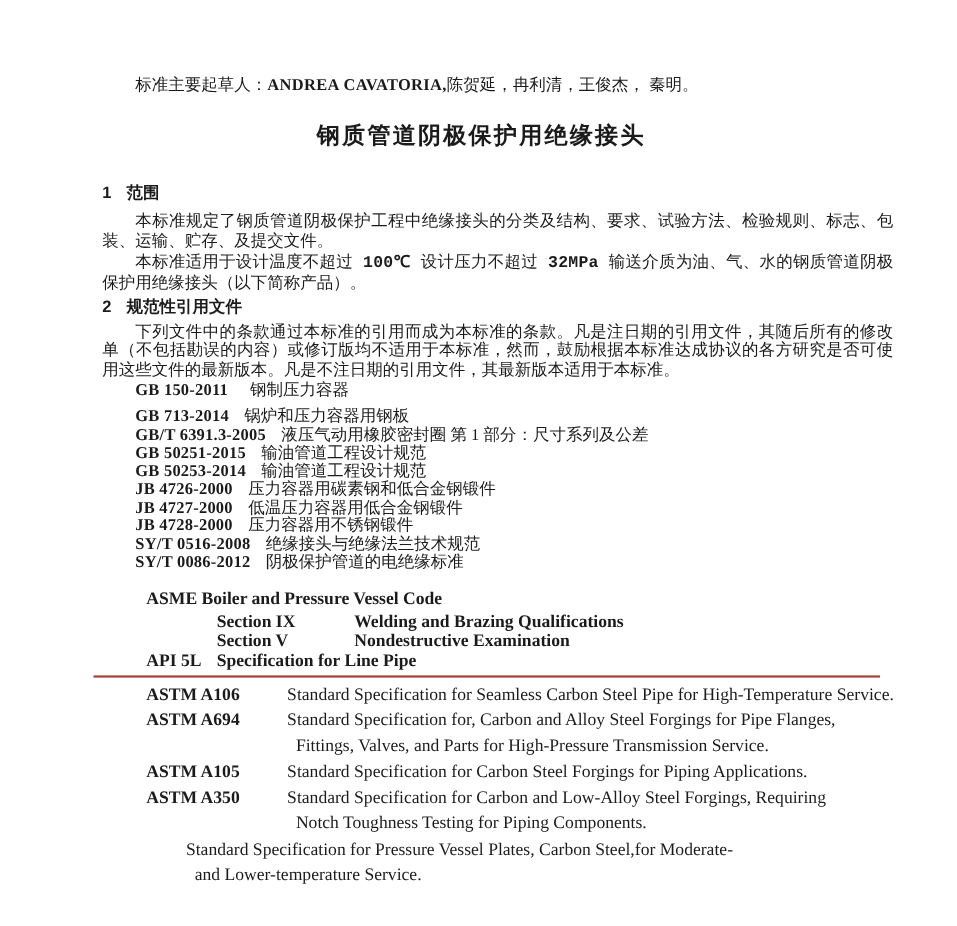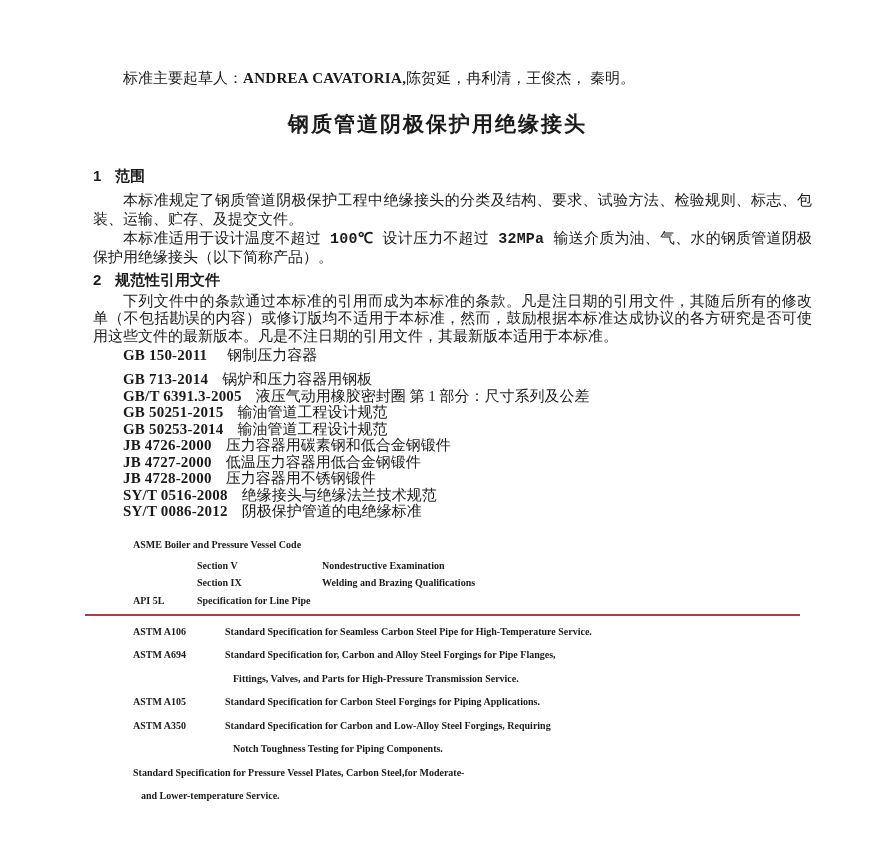--- a/index.html
+++ b/index.html
@@ -53,39 +53,39 @@
   .ref-row {
     font-size:15px; line-height:16.5px;
     margin-left:30px;
     white-space:nowrap;
   }
   .ref-row .ref-id { font-weight:bold; margin-right:14px; letter-spacing:0.2px; }
   .first-ref { margin-top:1px; }
   .first-ref .ref-id { margin-right:20px; }
   .cn-refs { margin-top:8px; }
   
-  .en-block { font-weight:bold; font-size:10px; }
+  .en-block { font-weight:bold; font-size:16px; }
   .asme-title { margin:16px 0 0 40px; line-height:17px; }
   .asme-rows { margin-top:4px; }
   .asme-row { margin-left:104px; line-height:17.5px; white-space:nowrap; }
   .asme-row .asme-id { display:inline-block; width:125px; }
   .api-row { margin-left:40px; line-height:16px; margin-top:1px; white-space:nowrap; }
   .api-row .api-id { display:inline-block; width:64px; }
   
   .red-divider {
     height:0;
     border-top:2px solid #a5423a;
     margin:5px 0 0 -8px;
     width:715px;
   }
   
   .astm-block { margin-top:4px; }
   .astm-row { display:flex; margin-left:40px; line-height:23.5px; }
   .astm-row .astm-id { width:92px; flex:none; font-weight:bold; }
-  .astm-row .astm-desc { font-weight:bold; }
+  .astm-row .astm-desc { font-weight:normal;margin-left:36px; }
   .astm-desc div { white-space:nowrap; }
   .astm-desc .cont { padding-left:8px; }
 </style>
 </head>
 <body>
 
 <div class="page">
 
   <div class="drafters"><span>标准主要起草人：</span><span class="en">ANDREA CAVATORIA,</span><span>陈贺延，冉利清，王俊杰， 秦明。</span></div>
 
@@ -110,22 +110,22 @@
     <div class="ref-row"><span class="ref-id">JB 4726-2000</span><span>压力容器用碳素钢和低合金钢锻件</span></div>
     <div class="ref-row"><span class="ref-id">JB 4727-2000</span><span>低温压力容器用低合金钢锻件</span></div>
     <div class="ref-row"><span class="ref-id">JB 4728-2000</span><span>压力容器用不锈钢锻件</span></div>
     <div class="ref-row"><span class="ref-id">SY/T 0516-2008</span><span>绝缘接头与绝缘法兰技术规范</span></div>
     <div class="ref-row"><span class="ref-id">SY/T 0086-2012</span><span>阴极保护管道的电绝缘标准</span></div>
   </div>
 
   <div class="en-block">
     <div class="asme-title">ASME Boiler and Pressure Vessel Code</div>
     <div class="asme-rows">
+      <div class="asme-row"><span class="asme-id">Section IX</span><span>Welding and Brazing Qualifications</span></div>
       <div class="asme-row"><span class="asme-id">Section V</span><span>Nondestructive Examination</span></div>
-      <div class="asme-row"><span class="asme-id">Section IX</span><span>Welding and Brazing Qualifications</span></div>
     </div>
     <div class="api-row"><span class="api-id">API 5L</span><span>Specification for Line Pipe</span></div>
   </div>
 
   <div class="red-divider"></div>
 
   <div class="astm-block en-block">
     <div class="astm-row">
       <span class="astm-id">ASTM A106</span>
       <span class="astm-desc">

